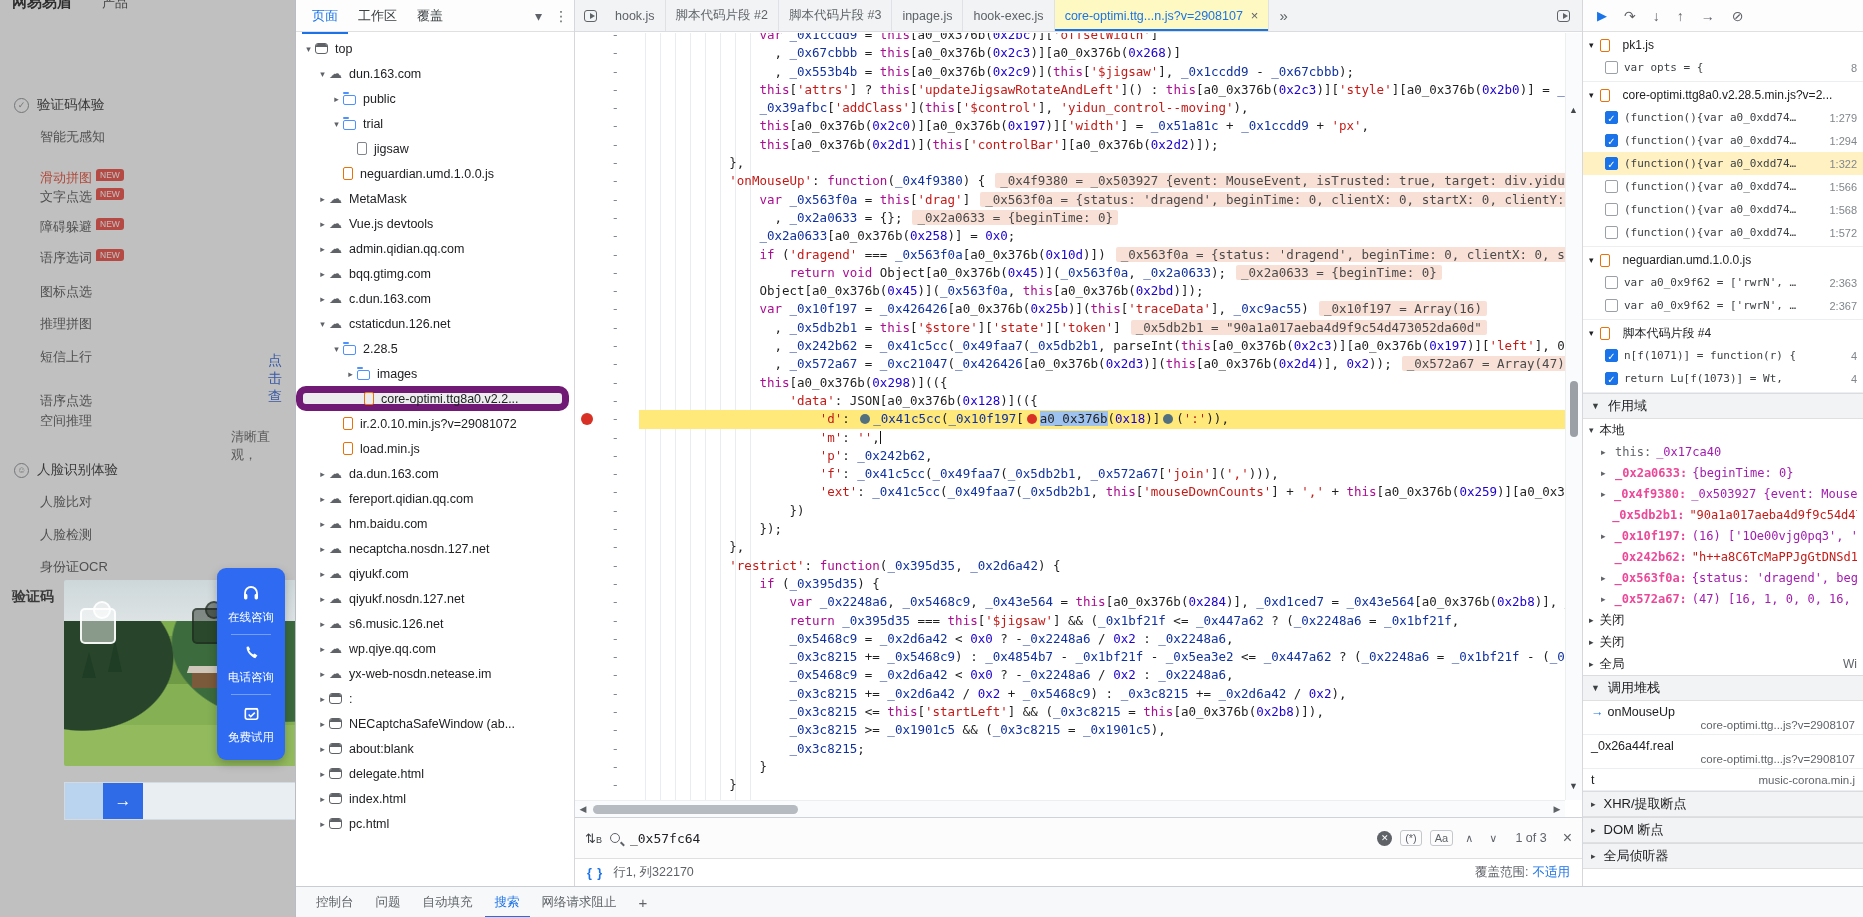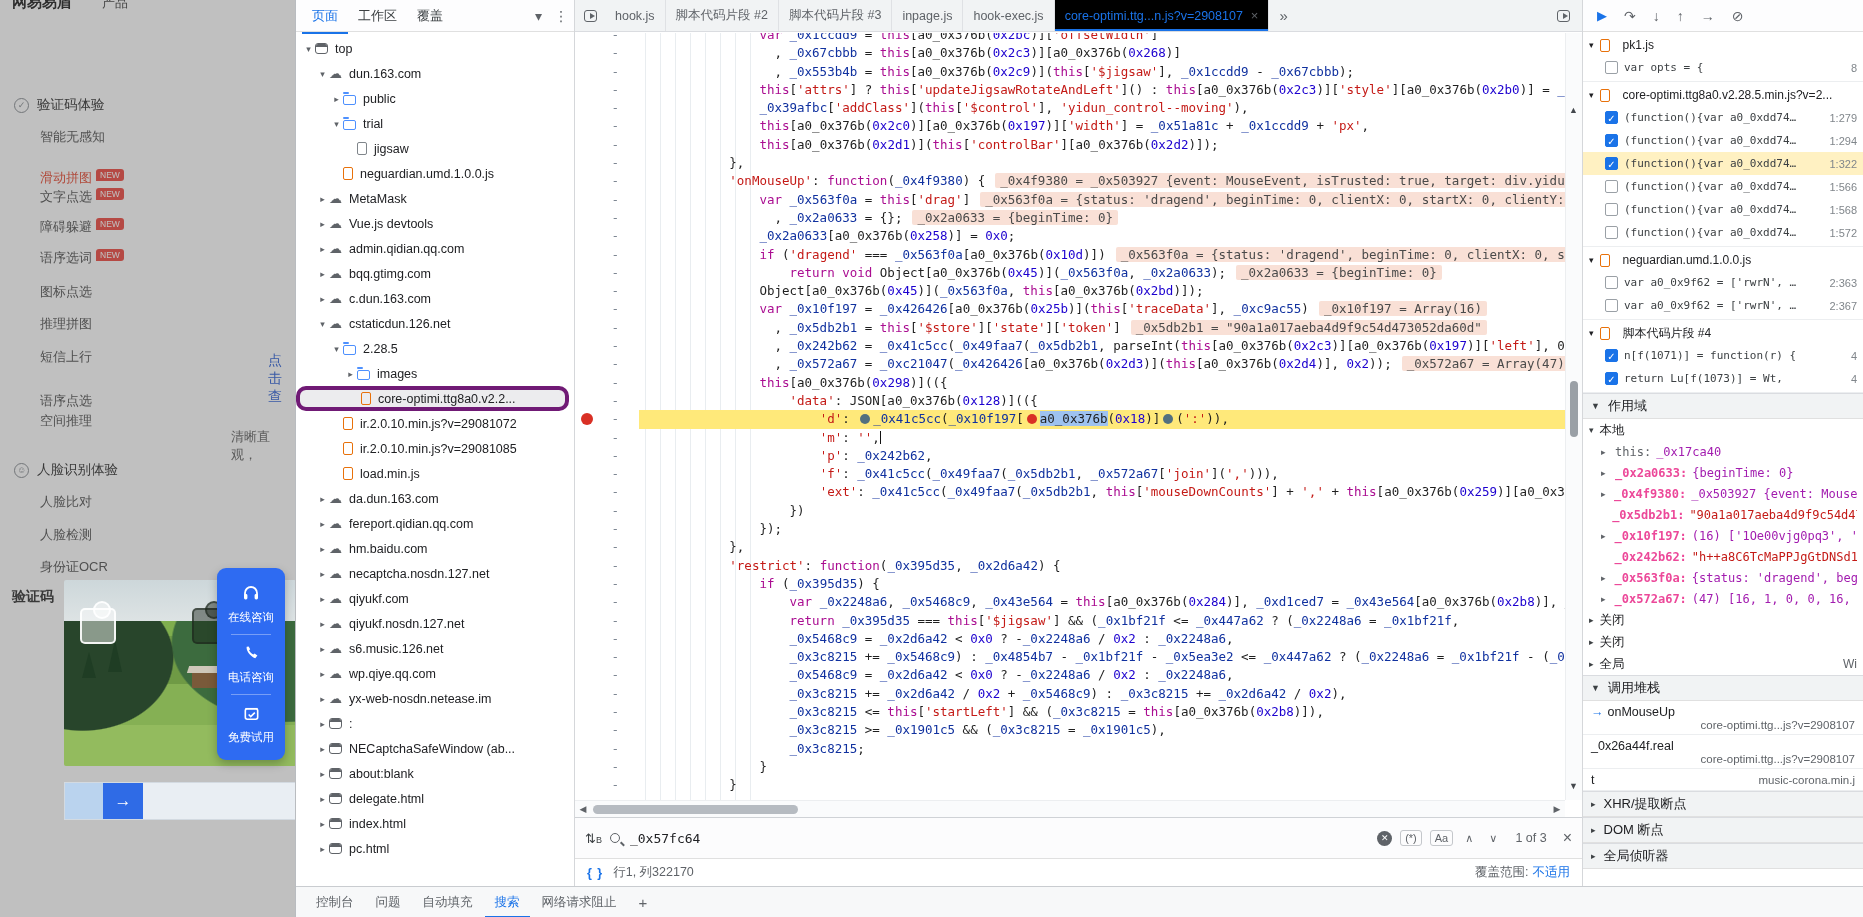--- a/index.html
+++ b/index.html
@@ -45,35 +45,35 @@
   
   .toolbar-ic{color:#5f6368;font-size:14px;line-height:1;}
   
   .navcol{position:absolute;left:296px;top:0;width:279px;height:886px;background:#fff;border-right:1px solid #d5d7da;}
   .navtabs{height:32px;border-bottom:1px solid #e0e0e0;display:flex;align-items:center;padding:0 6px;background:#fdfdfe;}
   .navtab{padding:0 10px;height:36px;display:flex;align-items:center;font-size:13px;color:#3c4043;}
   .navtab.act{color:#1a73e8;box-shadow:inset 0 -2px 0 #1a73e8;}
   .nav-ics{margin-left:auto;display:flex;gap:12px;align-items:center;color:#5f6368;}
   .tree{position:absolute;top:33px;left:0;right:0;bottom:0;overflow:hidden;padding-top:3px;}
   .trow{height:25px;display:flex;align-items:center;font-size:12.5px;color:#202124;white-space:nowrap;}
-  .trow.sel{background:#ececee;border:4px solid #701a75;border-radius:10px;margin-right:5px;}
+  .trow.sel{background:#ececee;border:7px solid #701a75;border-radius:10px;margin-right:5px;}
   .tar{width:13px;text-align:center;color:#5f6368;font-size:9px;flex:none;}
   .tic{flex:none;margin-right:7px;display:inline-block;}
   .ic-cloud{color:#5f6368;font-size:13px;}
   .ic-frame{width:13px;height:11px;border:1.5px solid #5f6368;border-radius:3px;position:relative;}
   .ic-frame:before{content:"";position:absolute;left:0;right:0;top:0;height:2.5px;background:#5f6368;border-radius:2px 2px 0 0;}
   .ic-folder{width:13px;height:10px;border:1.5px solid #4d90fe;border-radius:2px;position:relative;margin-top:2px;}
   .ic-folder:before{content:"";position:absolute;left:-1.5px;top:-4px;width:6px;height:2px;background:#4d90fe;border-radius:1px;}
   .ic-file{width:10px;height:13px;border:1.5px solid #e8710a;border-radius:2px;}
   .ic-file.gray{border-color:#80868b;}
   
   .edcol{position:absolute;left:575px;top:0;width:1007px;height:886px;background:#fff;}
   .etabs{height:32px;background:#f1f3f4;display:flex;align-items:stretch;border-bottom:1px solid #dadce0;}
   .etab{display:flex;align-items:center;padding:0 10px;font-size:12.5px;color:#5f6368;border-right:1px solid #dfe1e4;white-space:nowrap;}
-  .etab.act{background:#000000;color:#1a73e8;box-shadow:inset 0 -2px 0 #1a73e8;}
+  .etab.act{background:#fef9c3;color:#1a73e8;box-shadow:inset 0 -2px 0 #1a73e8;}
   .etab .x{margin-left:8px;color:#5f6368;font-size:13px;}
   .ed-lead{width:30px;display:flex;align-items:center;justify-content:center;}
   .boxic{width:13px;height:12px;border:1.5px solid #5f6368;border-radius:3px;position:relative;}
   .boxic:before{content:"";position:absolute;right:1px;top:2px;border-top:3px solid transparent;border-bottom:3px solid transparent;border-left:5px solid #5f6368;}
   .code{position:absolute;left:0;right:17px;top:33px;height:767px;overflow:hidden;background:#fff;}
   .guides{position:absolute;left:70px;top:0;bottom:0;width:106px;background:repeating-linear-gradient(to right,#e9edf0 0 1px,rgba(0,0,0,0) 1px 15px);z-index:0;}
   .lines{position:relative;margin-top:-7px;z-index:1;}
   .cl{height:18.3px;display:flex;align-items:stretch;font-family:"DejaVu Sans Mono","Liberation Mono",monospace;font-size:12.5px;line-height:18.3px;}
   .gut{width:64px;flex:none;position:relative;color:#7d8692;text-align:right;padding-right:20px;background:#fff;}
   .gbp{position:absolute;left:6px;top:3px;width:12px;height:12px;border-radius:50%;background:#d93025;}
@@ -312,25 +312,20 @@
         <span data-interactable="false">core-optimi.ttg8a0.v2.2...</span>
       </div>
       <div class="trow" data-interactable="true" style="padding-left: 34px;">
         <span class="tar" data-interactable="false"></span>
         <span class="tic ic-file" data-interactable="false"></span>
         <span data-interactable="false">ir.2.0.10.min.js?v=29081072</span>
       </div>
       <div class="trow" data-interactable="true" style="padding-left: 34px;">
         <span class="tar" data-interactable="false"></span>
         <span class="tic ic-file" data-interactable="false"></span>
-        <span data-interactable="false">ir.2.0.10.min.js?v=29081085</span>
-      </div>
-      <div class="trow" data-interactable="true" style="padding-left: 34px;">
-        <span class="tar" data-interactable="false"></span>
-        <span class="tic ic-file" data-interactable="false"></span>
         <span data-interactable="false">load.min.js</span>
       </div>
       <div class="trow" data-interactable="true" style="padding-left: 20px;">
         <span class="tar" data-interactable="false">▸</span>
         <span class="tic ic-cloud" data-interactable="false">☁</span>
         <span data-interactable="false">da.dun.163.com</span>
       </div>
       <div class="trow" data-interactable="true" style="padding-left: 20px;">
         <span class="tar" data-interactable="false">▸</span>
         <span class="tic ic-cloud" data-interactable="false">☁</span>

